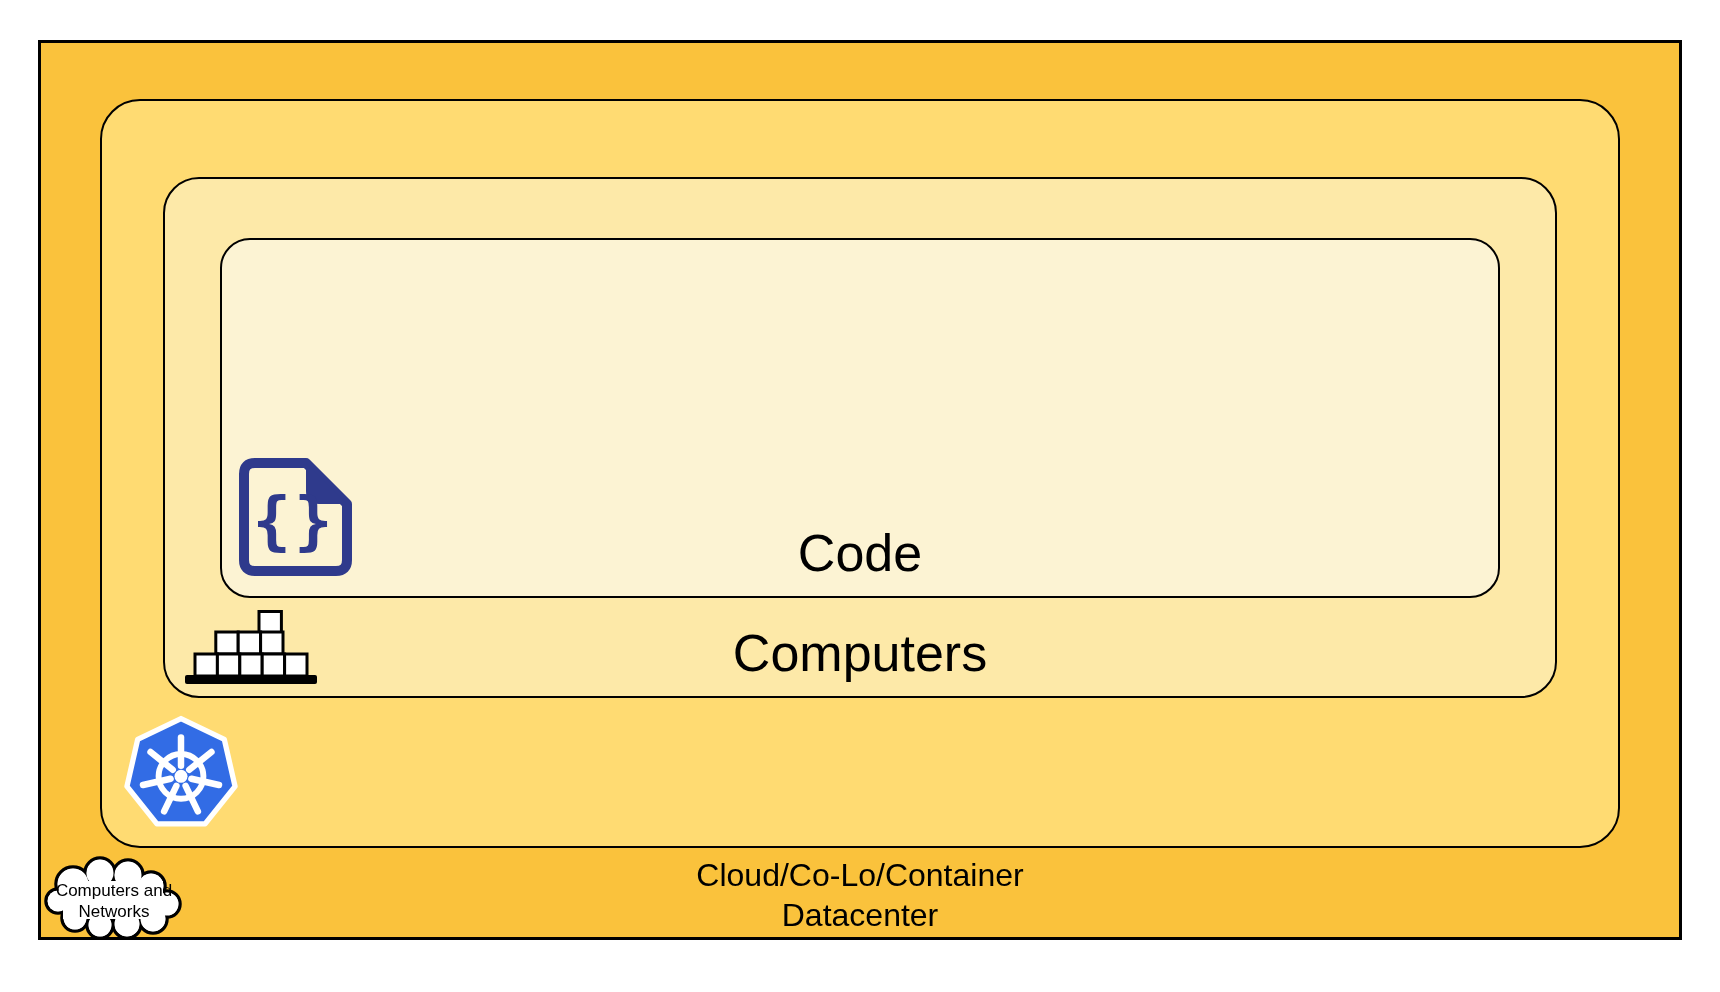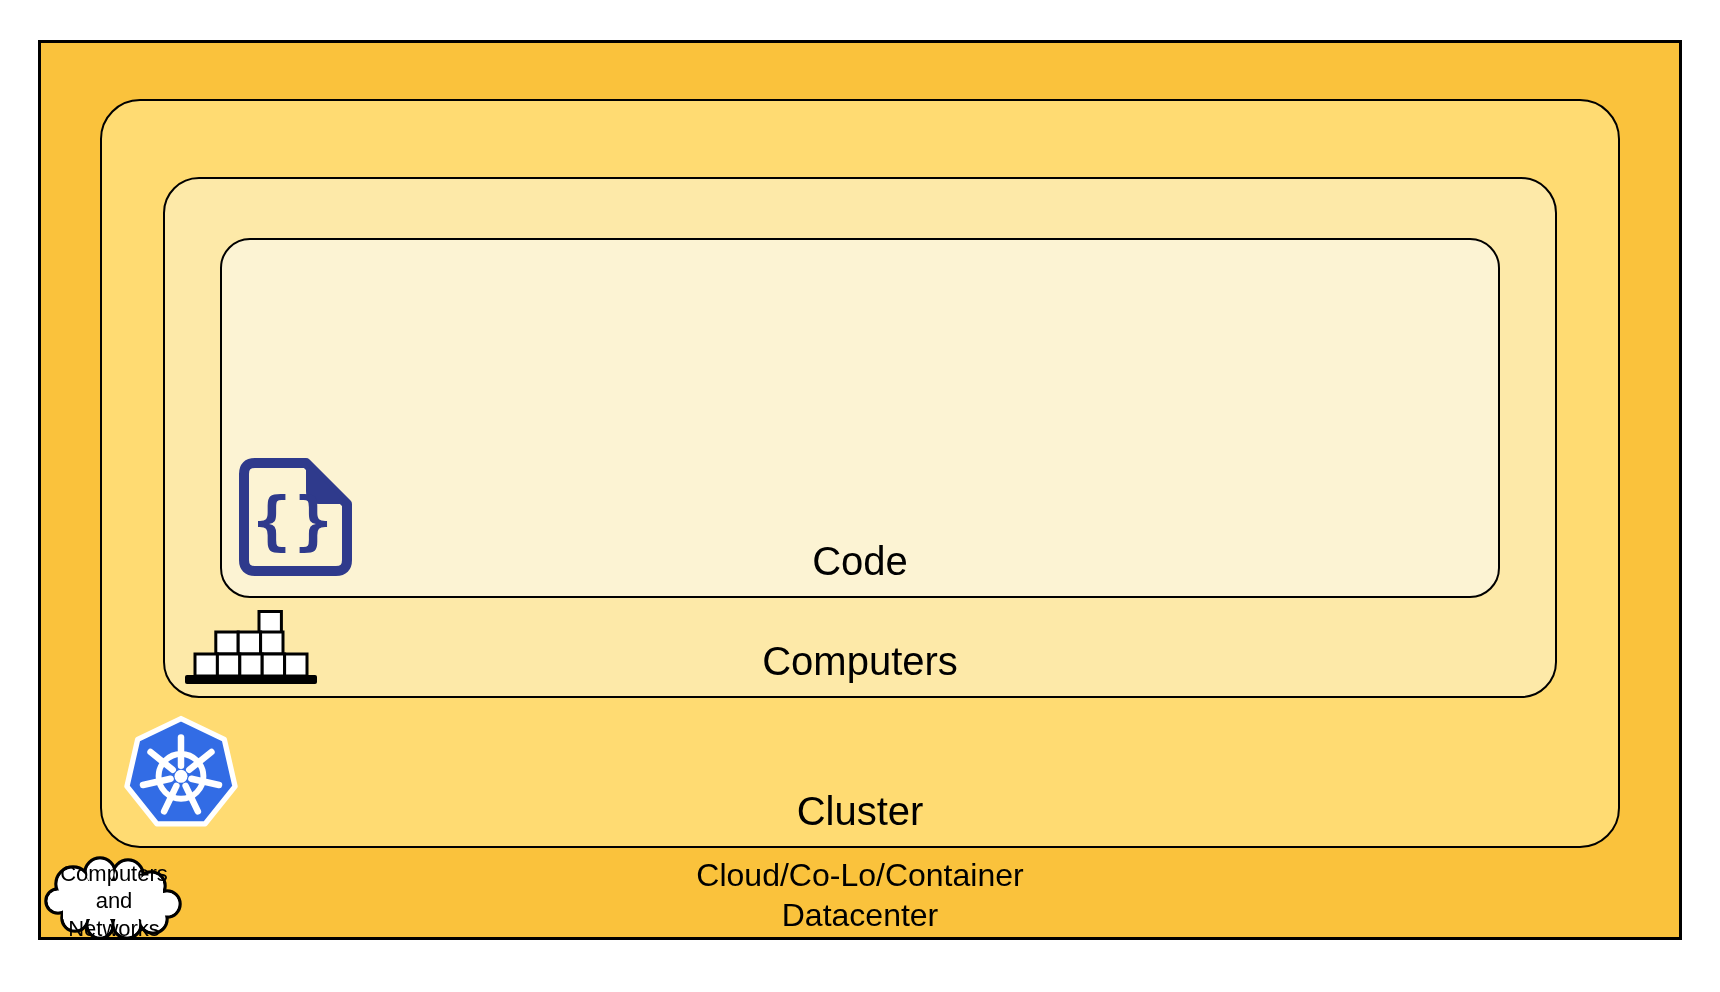--- a/index.html
+++ b/index.html
@@ -33,21 +33,21 @@
   .layer-code {
     left: 55px; top: 59px; width: 1280px; height: 360px;
     background: var(--code-fill);
     border: 2px solid var(--border);
     border-radius: 30px;
   }
 
   .label {
     position: absolute; left: 0; right: 0;
     text-align: center;
-    font-size: 40px;
+    font-size: 52px;
     line-height: 1.15;
     white-space: nowrap;
   }
   .label-code      { bottom: 12px; }
   .label-container { bottom: 12px; }
   .label-cluster   { bottom: 12px; }
   .label-datacenter {
     bottom: 2px;
     font-size: 32px;
     line-height: 1.25;
@@ -63,21 +63,21 @@
     position: absolute;
     left: 2px; top: 813px;
     width: 142px; height: 84px;
     z-index: 5;
   }
   .cloud svg { position: absolute; left: 0; top: 0; width: 100%; height: 100%; }
   .cloud-text {
     position: absolute; left: 0; top: 6px; right: 0; bottom: 0;
     display: flex; flex-direction: column;
     align-items: center; justify-content: center;
-    font-size: 22px; line-height: 1.25;
+    font-size: 17px; line-height: 1.25;
     text-align: center;
   }
 </style>
 </head>
 <body>
 
 <div class="canvas">
 
   <div class="box layer-datacenter">
 
@@ -119,21 +119,20 @@
           <line x1="50" y1="43" x2="50" y2="19"></line>
           <line x1="57" y1="46.4" x2="75.8" y2="31.4"></line>
           <line x1="58.8" y1="54" x2="82.2" y2="59.3"></line>
           <line x1="53.9" y1="60.1" x2="64.3" y2="81.7"></line>
           <line x1="46.1" y1="60.1" x2="35.7" y2="81.7"></line>
           <line x1="41.2" y1="54" x2="17.8" y2="59.3"></line>
           <line x1="43" y1="46.4" x2="24.2" y2="31.4"></line>
         </g>
         <circle cx="50" cy="52" r="5.5" fill="#ffffff"></circle>
       </svg>
-      <div class="label label-cluster">Cluster</div>
     </div>
 
     <div class="label label-datacenter">
       <div>Cloud/Co-Lo/Container</div>
       <div>Datacenter</div>
     </div>
 
     <div class="cloud">
       <svg viewBox="0 0 142 84" xmlns="http://www.w3.org/2000/svg">
         <g stroke="var(--border)" stroke-width="3.5" fill="#ffffff">

